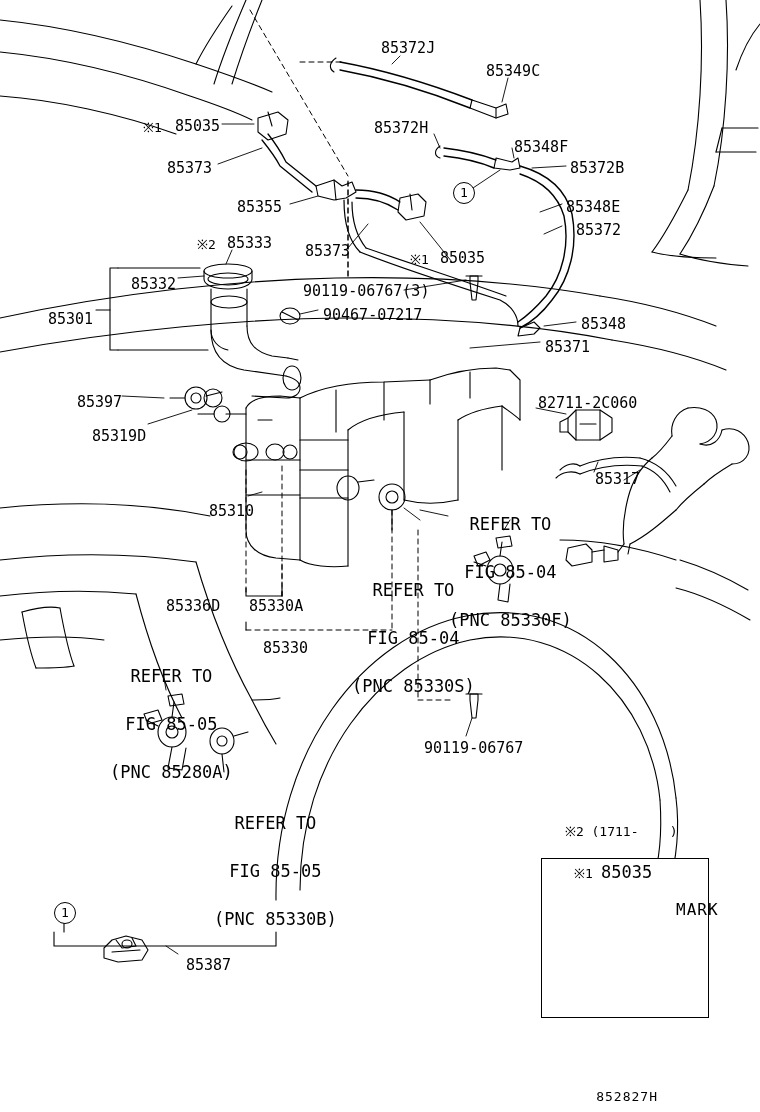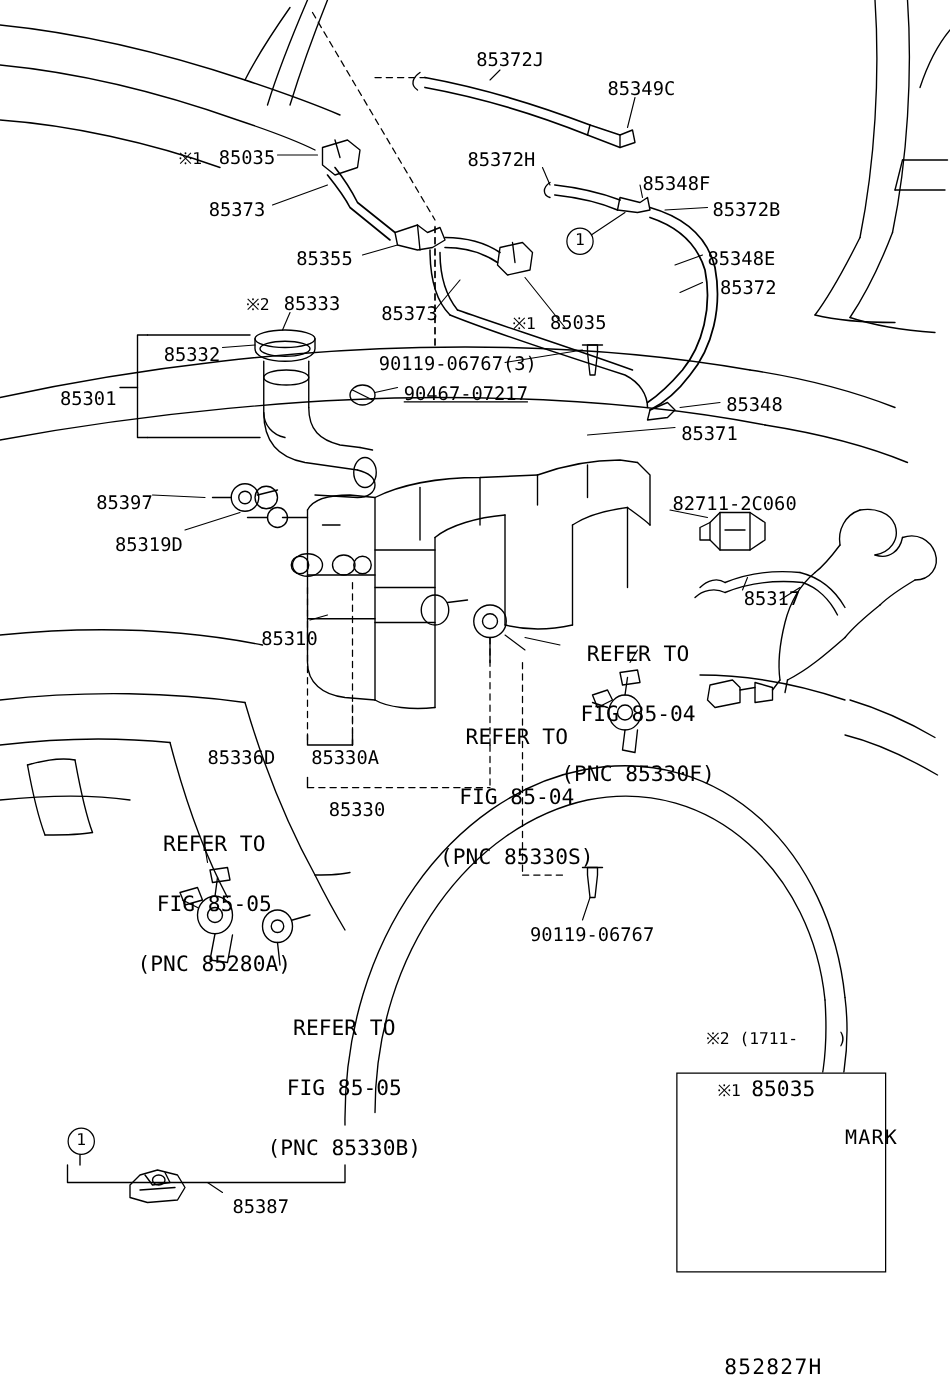--- a/index.html
+++ b/index.html
@@ -70,21 +70,21 @@
   .mark-lbl {
     position: absolute;
     font-size: 16px;
     font-family: "DejaVu Sans Mono", monospace;
     letter-spacing: 1px;
   }
   .footer-code {
     position: absolute;
     right: 10px;
     bottom: 8px;
-    font-size: 17px;
+    font-size: 13px;
     font-family: "DejaVu Sans Mono", monospace;
     letter-spacing: 1px;
   }
 </style>
 </head>
 <body>
 
 <div id="diagram-root">
 
   <svg class="art" viewBox="0 0 760 1112" xmlns="http://www.w3.org/2000/svg">
@@ -399,21 +399,21 @@
   <div class="lbl" style="left:167px; top:160px;">85373</div>
   <div class="lbl" style="left:570px; top:160px;">85372B</div>
   <div class="lbl" style="left:237px; top:199px;">85355</div>
   <div class="lbl" style="left:566px; top:199px;">85348E</div>
   <div class="lbl" style="left:566px; top:222px;padding-left:10px;">85372</div>
   <div class="lbl" style="left:227px; top:235px;">85333</div>
   <div class="lbl" style="left:305px; top:243px;">85373</div>
   <div class="lbl" style="left:440px; top:250px;">85035</div>
   <div class="lbl" style="left:131px; top:276px;">85332</div>
   <div class="lbl" style="left:303px; top:283px;">90119-06767(3)</div>
-  <div class="lbl" style="left:323px; top:307px;text-decoration:underline;">90467-07217</div>
+  <div class="lbl" style="left:323px; top:307px;">90467-07217</div>
   <div class="lbl" style="left:48px; top:311px;">85301</div>
   <div class="lbl" style="left:581px; top:316px;text-align:right;">85348</div>
   <div class="lbl" style="left:545px; top:339px;">85371</div>
   <div class="lbl" style="left:77px; top:394px;">85397</div>
   <div class="lbl" style="left:538px; top:395px;">82711-2C060</div>
   <div class="lbl" style="left:92px; top:428px;">85319D</div>
   <div class="lbl" style="left:595px; top:471px;">85317</div>
   <div class="lbl" style="left:209px; top:503px;">85310</div>
   <div class="lbl" style="left:166px; top:598px;">85336D</div>
   <div class="lbl" style="left:249px; top:598px;">85330A</div>

